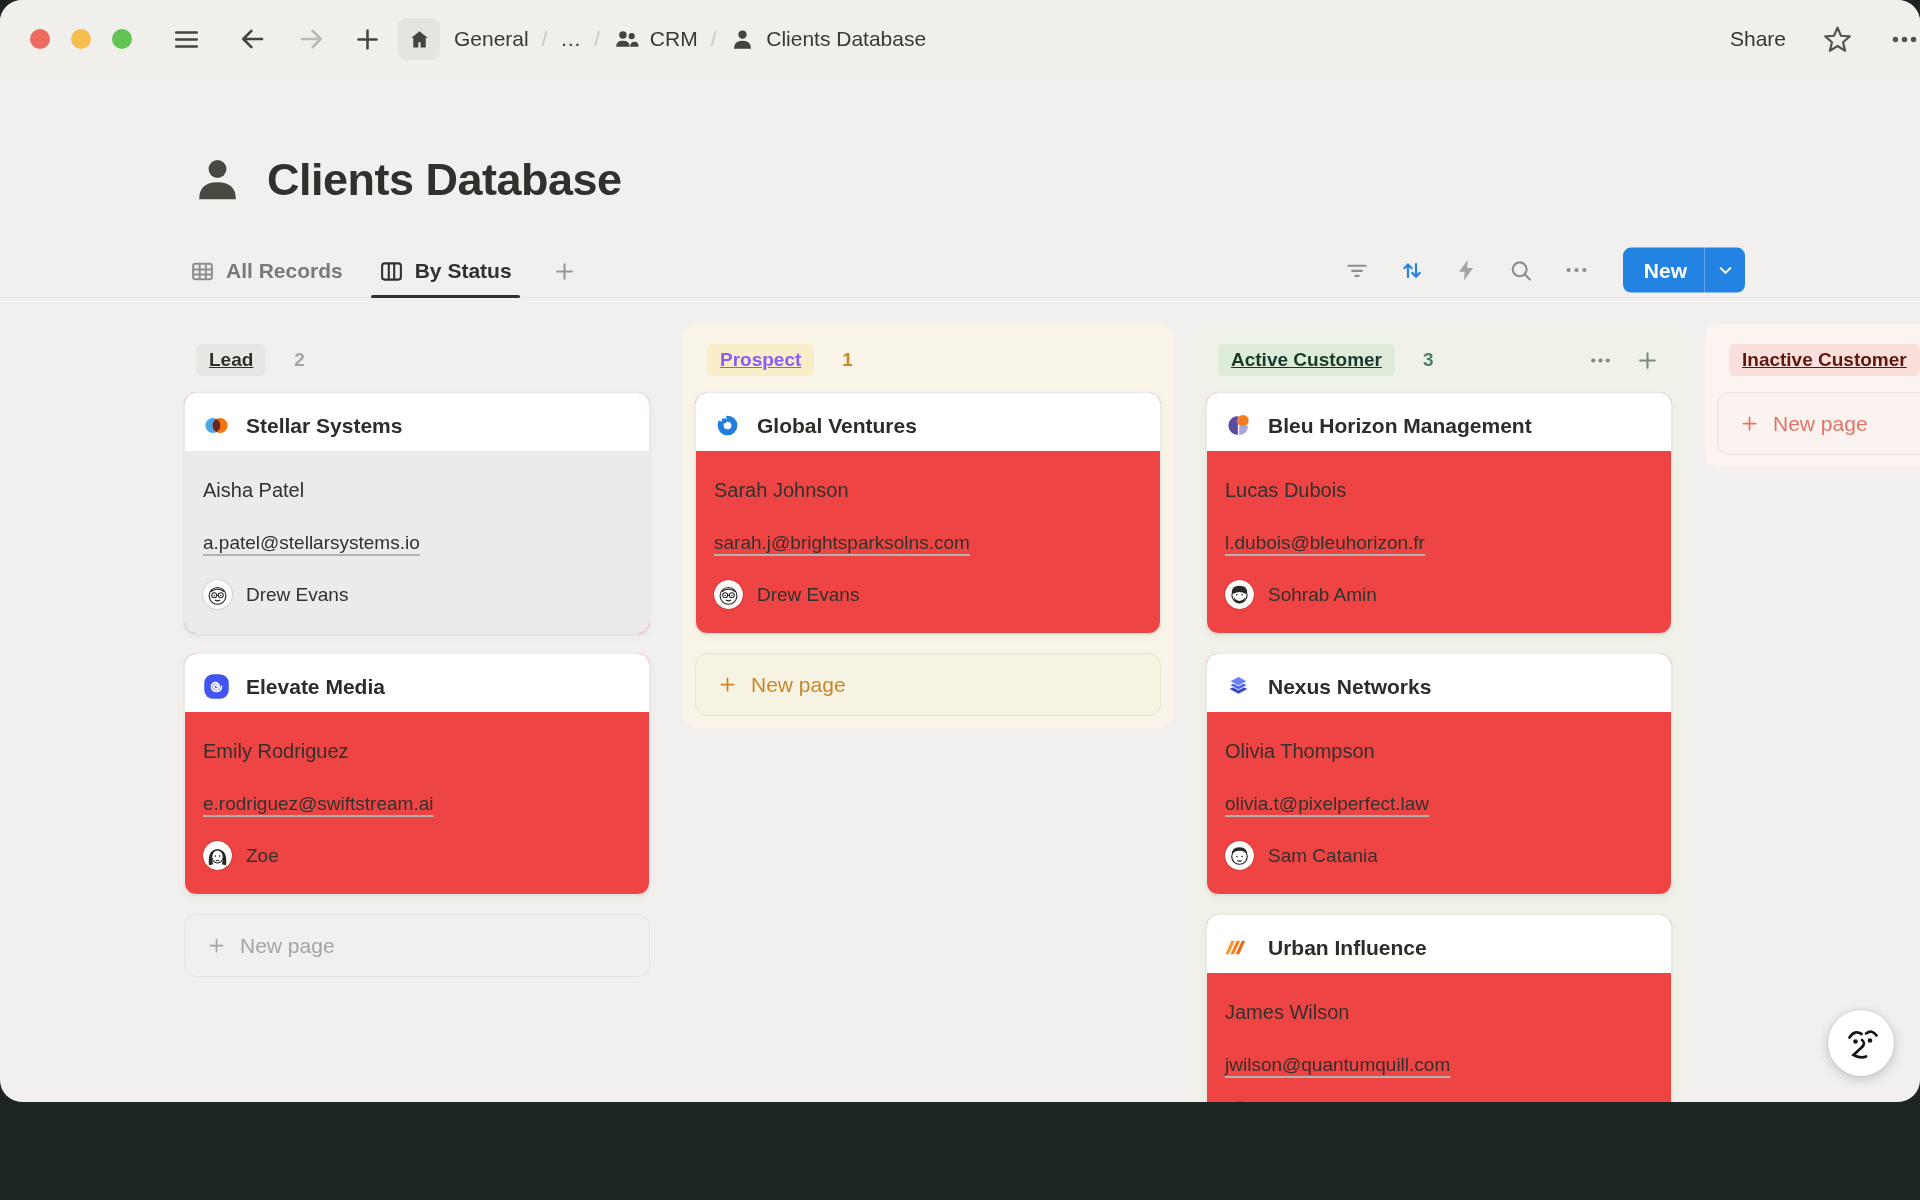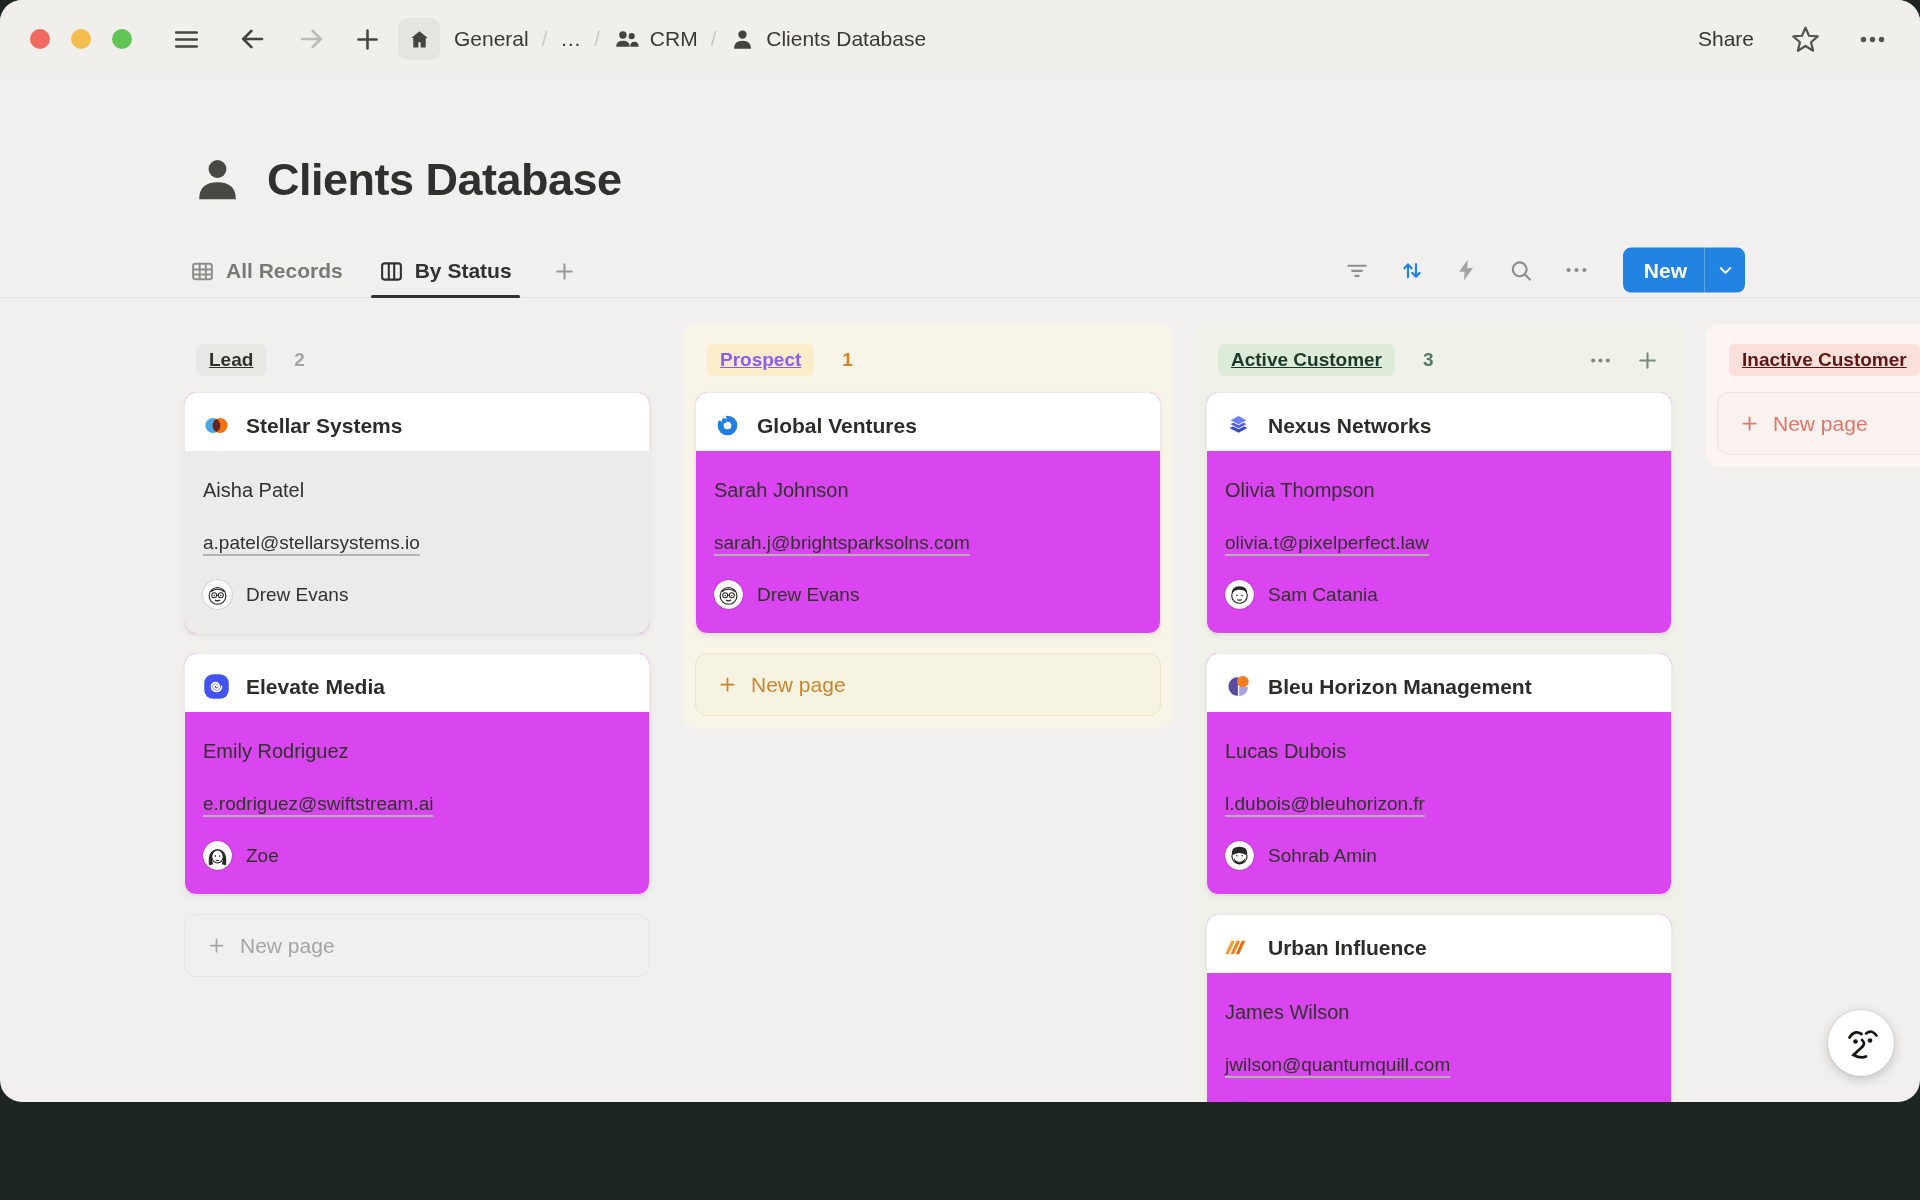--- a/index.html
+++ b/index.html
@@ -8,21 +8,21 @@
 
   
   .titlebar{height:78px;display:flex;align-items:center;padding-left:30px;background:#f0efec;}
   .traffic{display:flex;gap:21px;margin-right:40px;}
   .tl{width:20px;height:20px;border-radius:50%;cursor:pointer;}
   .tb-icon{display:flex;align-items:center;justify-content:center;cursor:pointer;flex:0 0 auto;}
   .home-box{width:42px;height:42px;border-radius:9px;background:#e5e4e0;display:flex;align-items:center;justify-content:center;cursor:pointer;}
   .breadcrumb{display:flex;align-items:center;gap:13px;margin-left:14px;font-size:21px;color:#3b3935;}
   .crumb{display:flex;align-items:center;gap:10px;cursor:pointer;white-space:nowrap;}
   .crumb-sep{color:#c8c7c3;font-size:20px;}
-  .tb-right{margin-left:auto;display:flex;align-items:center;gap:36px;padding-right:32px;}
+  .tb-right{margin-left:auto;display:flex;align-items:center;gap:36px;}
   .share{font-size:21px;color:#37352f;cursor:pointer;}
 
   
   .title-row{margin:74px 0 0 190px;display:flex;align-items:center;gap:22px;}
   .page-title{font-size:45px;font-weight:700;color:#32302c;letter-spacing:-.5px;margin:0;}
 
   .tabs-wrap{margin-top:38px;position:relative;border-bottom:1px solid #e4e3df;height:52px;display:flex;align-items:center;}
   .tabs{display:flex;gap:36px;margin-left:190px;height:100%;}
   .tab{display:flex;gap:11px;align-items:center;font-size:21px;font-weight:600;color:#7b7974;height:100%;position:relative;cursor:pointer;}
   .tab.active{color:#33312d;}
@@ -36,21 +36,21 @@
 
   
   .board{display:flex;align-items:flex-start;margin-top:26px;padding-left:172px;gap:21px;overflow:hidden;}
   .col{flex:0 0 490px;border-radius:14px;padding:12px;box-sizing:border-box;}
   .col-header{display:flex;align-items:center;padding:8px 12px 16px;}
   .pill{font-size:19px;font-weight:600;padding:5px 13px;border-radius:6px;white-space:nowrap;cursor:pointer;text-decoration:underline;}
   .count{margin-left:28px;font-size:19px;font-weight:600;}
   .header-actions{margin-left:auto;display:flex;gap:22px;align-items:center;}
   .header-actions .ha{cursor:pointer;display:flex;align-items:center;}
 
-  .card{background:#d946ef;border-radius:12px;border:1px solid #eceae7;box-shadow:0 1px 2px rgba(0,0,0,.05),0 3px 9px rgba(0,0,0,.04);margin-bottom:19px;overflow:hidden;cursor:pointer;}
+  .card{background:#ef4444;border-radius:12px;border:1px solid #eceae7;box-shadow:0 1px 2px rgba(0,0,0,.05),0 3px 9px rgba(0,0,0,.04);margin-bottom:19px;overflow:hidden;cursor:pointer;}
   .card-title{display:flex;align-items:center;gap:16px;padding:19px 18px 12px;font-size:21px;font-weight:700;color:#2e2c28;background:#fff;}
   .logo{width:27px;height:27px;flex:0 0 auto;display:flex;}
   .card-body{padding:10px 18px 24px;}
   .card.highlight .card-body{background:#ecebe9;}
   .row-contact{font-size:20px;color:#33312d;margin-top:18px;}
   .row-email{margin-top:30px;font-size:19px;}
   .row-email span{color:#33312d;text-decoration:underline;text-decoration-color:#b5b3af;text-decoration-thickness:1.5px;text-underline-offset:5px;cursor:pointer;}
   .row-owner{margin-top:26px;display:flex;align-items:center;gap:14px;font-size:19px;color:#33312d;}
   .avatar{width:29px;height:29px;border-radius:50%;overflow:hidden;box-shadow:0 0 0 1px rgba(0,0,0,.1);flex:0 0 auto;}
   .avatar svg{display:block;}
@@ -349,20 +349,50 @@
               <svg width="25" height="25" viewBox="0 0 24 24" fill="none" stroke="#7c8a7a" stroke-width="2" stroke-linecap="round">
                 <path d="M12 5v14M5 12h14"></path>
               </svg>
             </span>
           </span>
         </div>
         <div class="card">
           <div class="card-title">
             <span class="logo">
               <svg width="27" height="27" viewBox="0 0 26 26">
+                <circle cx="13" cy="13" r="9.2" fill="#fff"></circle>
+                <path d="M12.4 3.9 a9.1 9.1 0 0 0 0 18.2 Z" fill="#5b4ba0"></path>
+                <circle cx="17.2" cy="8.4" r="5.6" fill="#f47b20"></circle>
+                <path d="M13.6 13.6 h8.6 a8.6 8.6 0 0 1 -8.6 8.6 Z" fill="#a9a5e3"></path>
+              </svg>
+            </span>
+            <span>Bleu Horizon Management</span>
+          </div>
+          <div class="card-body">
+            <div class="row-contact">Lucas Dubois</div>
+            <div class="row-email"><span>l.dubois@bleuhorizon.fr</span></div>
+            <div class="row-owner">
+              <span class="avatar">
+                <svg width="29" height="29" viewBox="0 0 28 28">
+                  <circle cx="14" cy="14" r="14" fill="#fbfaf8"></circle>
+                  <circle cx="14" cy="14.8" r="7.3" fill="#fff" stroke="#26241f" stroke-width="1.1"></circle>
+                  <path d="M6.6 12.6q-.4-7 7.4-7 7.8 0 7.4 7l-1.6.6q-5.8-3.4-11.6 0Z" fill="#2a2824"></path>
+                  <path d="M8.4 16q.2 6.4 5.6 6.4 5.4 0 5.6-6.4-2 4.2-5.6 4.2T8.4 16Z" fill="#2a2824"></path>
+                  <circle cx="11.4" cy="14.2" r=".8" fill="#26241f"></circle>
+                  <circle cx="16.6" cy="14.2" r=".8" fill="#26241f"></circle>
+                </svg>
+              </span>
+              <span>Sohrab Amin</span>
+            </div>
+          </div>
+        </div>
+        <div class="card">
+          <div class="card-title">
+            <span class="logo">
+              <svg width="27" height="27" viewBox="0 0 26 26">
                 <path d="M13 11 21.5 15.5 13 20 4.5 15.5Z" fill="#3647c9"></path>
                 <path d="M13 7.2 21.5 11.7 13 16.2 4.5 11.7Z" fill="#4c5ef0" stroke="#fff" stroke-width=".9"></path>
                 <path d="M13 3.4 21.5 7.9 13 12.4 4.5 7.9Z" fill="#6e80f5" stroke="#fff" stroke-width=".9"></path>
               </svg>
             </span>
             <span>Nexus Networks</span>
           </div>
           <div class="card-body">
             <div class="row-contact">Olivia Thompson</div>
             <div class="row-email"><span>olivia.t@pixelperfect.law</span></div>
@@ -371,50 +401,20 @@
                 <svg width="29" height="29" viewBox="0 0 28 28">
                   <circle cx="14" cy="14" r="14" fill="#fbfaf8"></circle>
                   <circle cx="14" cy="15" r="7.5" fill="#fff" stroke="#26241f" stroke-width="1.1"></circle>
                   <path d="M6.7 13.4q-.6-7.4 7.3-7.4t7.3 7.4q-1.6-4-7.3-4t-7.3 4Z" fill="#2a2824"></path>
                   <circle cx="11.5" cy="15" r=".8" fill="#26241f"></circle>
                   <circle cx="16.5" cy="15" r=".8" fill="#26241f"></circle>
                   <path d="M12 18.8q2 1.4 4 0" fill="none" stroke="#26241f" stroke-width="1.1"></path>
                 </svg>
               </span>
               <span>Sam Catania</span>
-            </div>
-          </div>
-        </div>
-        <div class="card">
-          <div class="card-title">
-            <span class="logo">
-              <svg width="27" height="27" viewBox="0 0 26 26">
-                <circle cx="13" cy="13" r="9.2" fill="#fff"></circle>
-                <path d="M12.4 3.9 a9.1 9.1 0 0 0 0 18.2 Z" fill="#5b4ba0"></path>
-                <circle cx="17.2" cy="8.4" r="5.6" fill="#f47b20"></circle>
-                <path d="M13.6 13.6 h8.6 a8.6 8.6 0 0 1 -8.6 8.6 Z" fill="#a9a5e3"></path>
-              </svg>
-            </span>
-            <span>Bleu Horizon Management</span>
-          </div>
-          <div class="card-body">
-            <div class="row-contact">Lucas Dubois</div>
-            <div class="row-email"><span>l.dubois@bleuhorizon.fr</span></div>
-            <div class="row-owner">
-              <span class="avatar">
-                <svg width="29" height="29" viewBox="0 0 28 28">
-                  <circle cx="14" cy="14" r="14" fill="#fbfaf8"></circle>
-                  <circle cx="14" cy="14.8" r="7.3" fill="#fff" stroke="#26241f" stroke-width="1.1"></circle>
-                  <path d="M6.6 12.6q-.4-7 7.4-7 7.8 0 7.4 7l-1.6.6q-5.8-3.4-11.6 0Z" fill="#2a2824"></path>
-                  <path d="M8.4 16q.2 6.4 5.6 6.4 5.4 0 5.6-6.4-2 4.2-5.6 4.2T8.4 16Z" fill="#2a2824"></path>
-                  <circle cx="11.4" cy="14.2" r=".8" fill="#26241f"></circle>
-                  <circle cx="16.6" cy="14.2" r=".8" fill="#26241f"></circle>
-                </svg>
-              </span>
-              <span>Sohrab Amin</span>
             </div>
           </div>
         </div>
         <div class="card">
           <div class="card-title">
             <span class="logo">
               <svg width="27" height="27" viewBox="0 0 26 26">
                 <g transform="translate(7,0) skewX(-24)">
                   <rect x="2" y="6.5" width="3.4" height="13" rx=".7" fill="#f59b31"></rect>
                   <rect x="7" y="6.5" width="3.4" height="13" rx=".7" fill="#f3831f"></rect>

